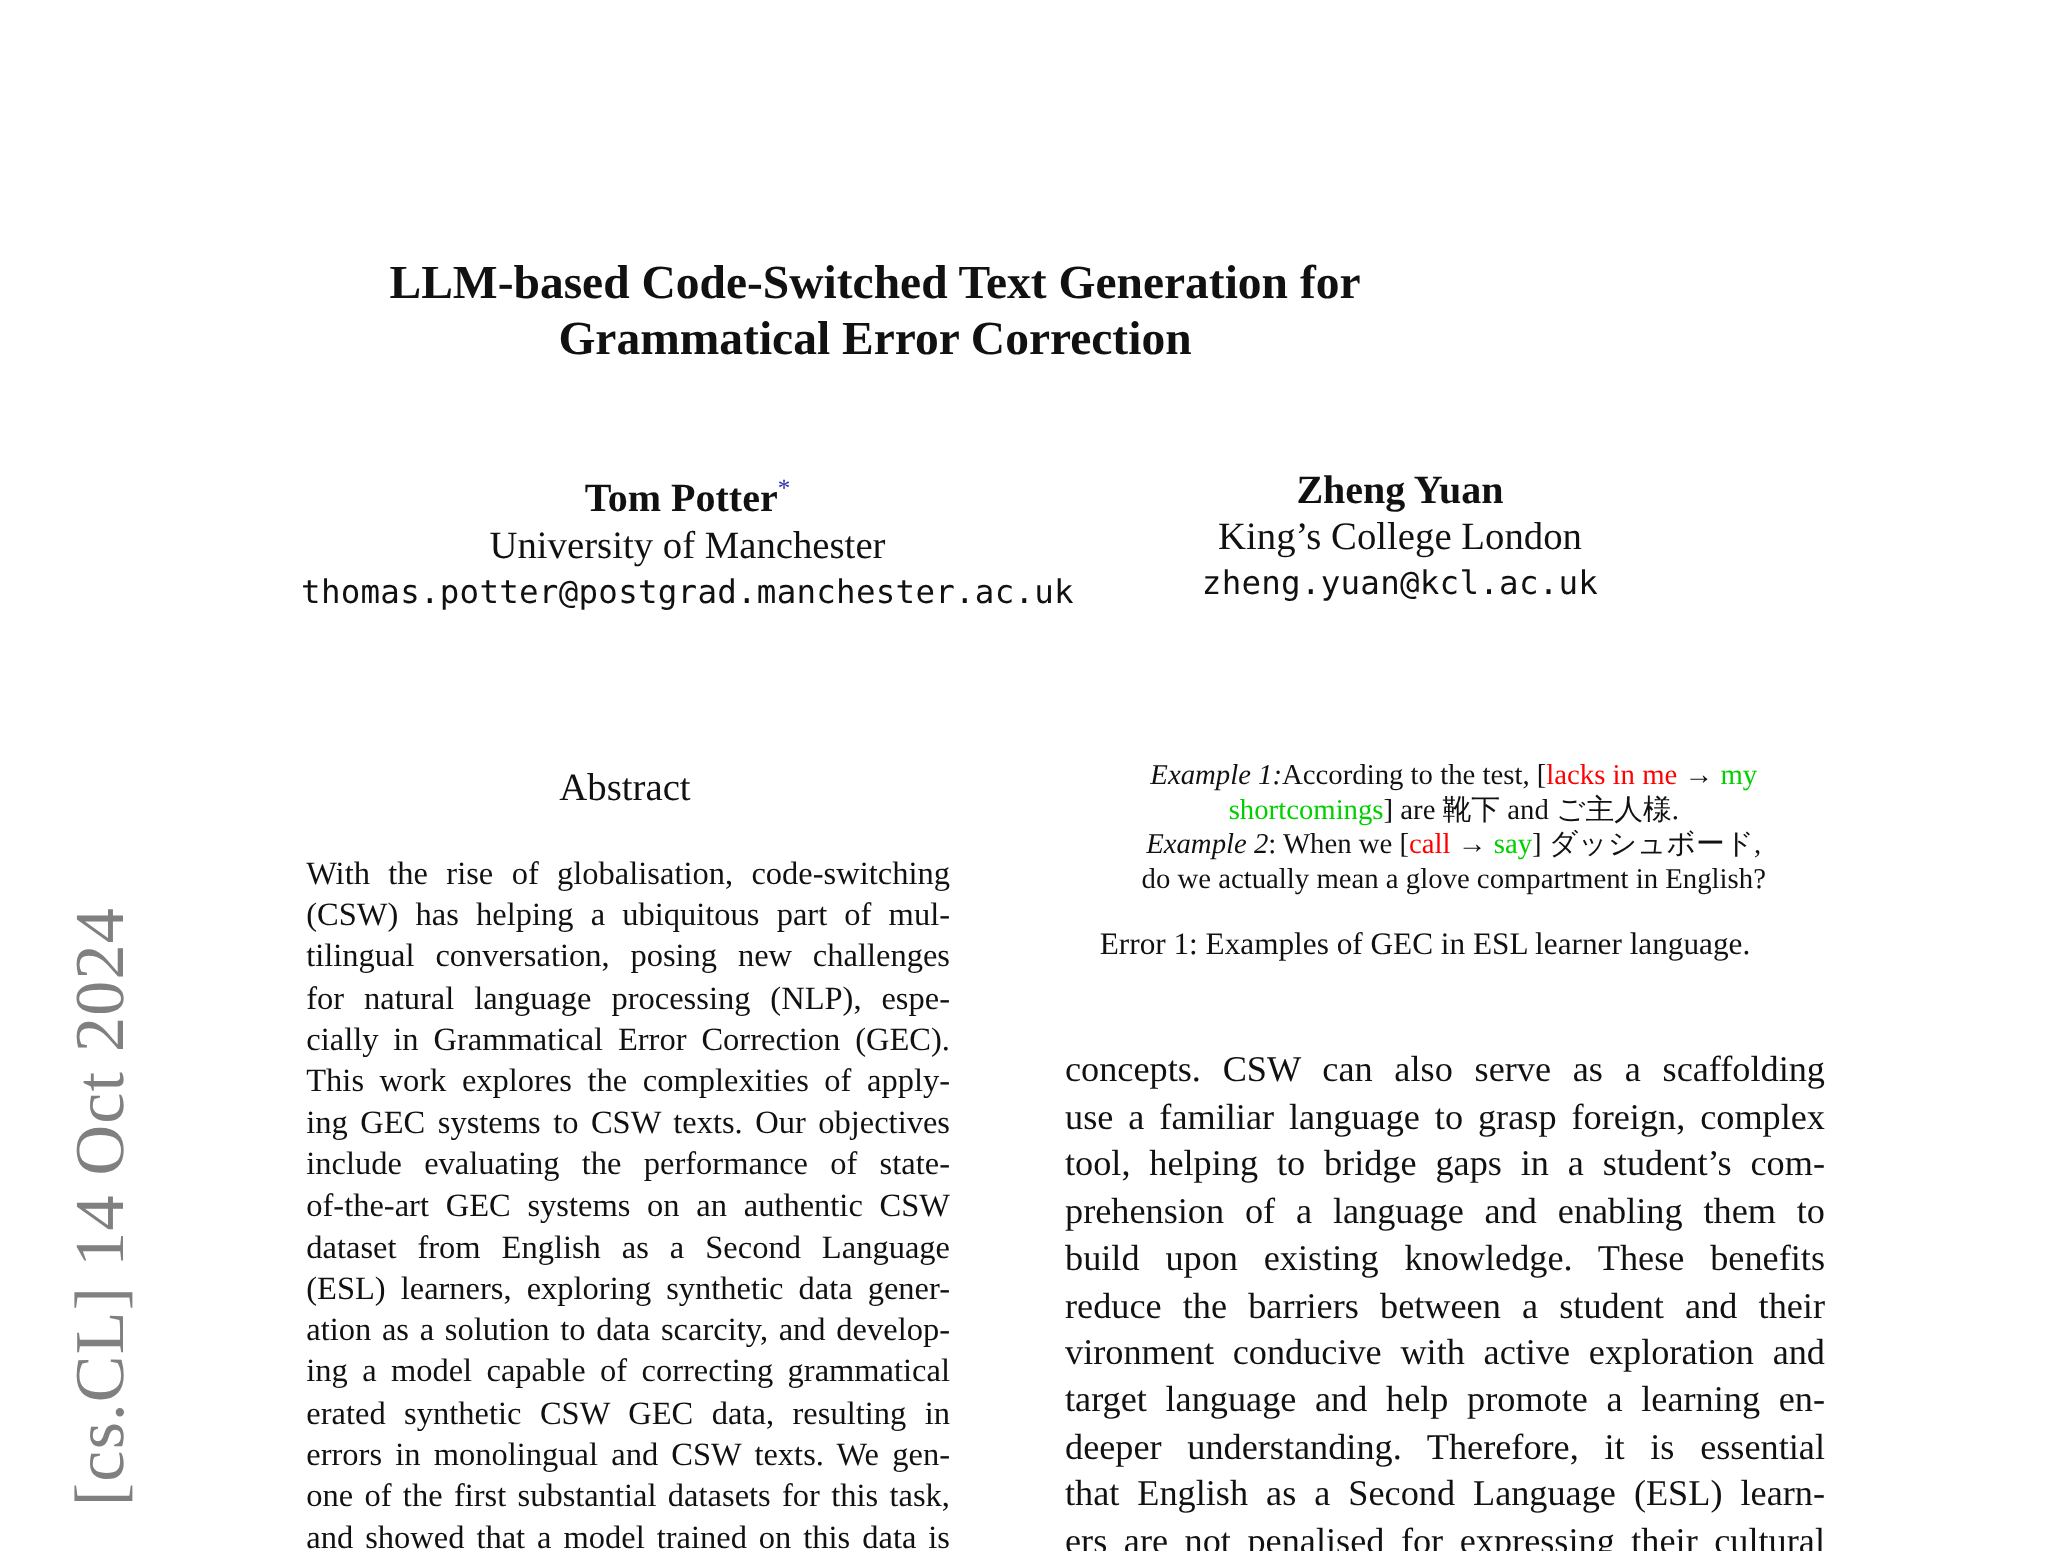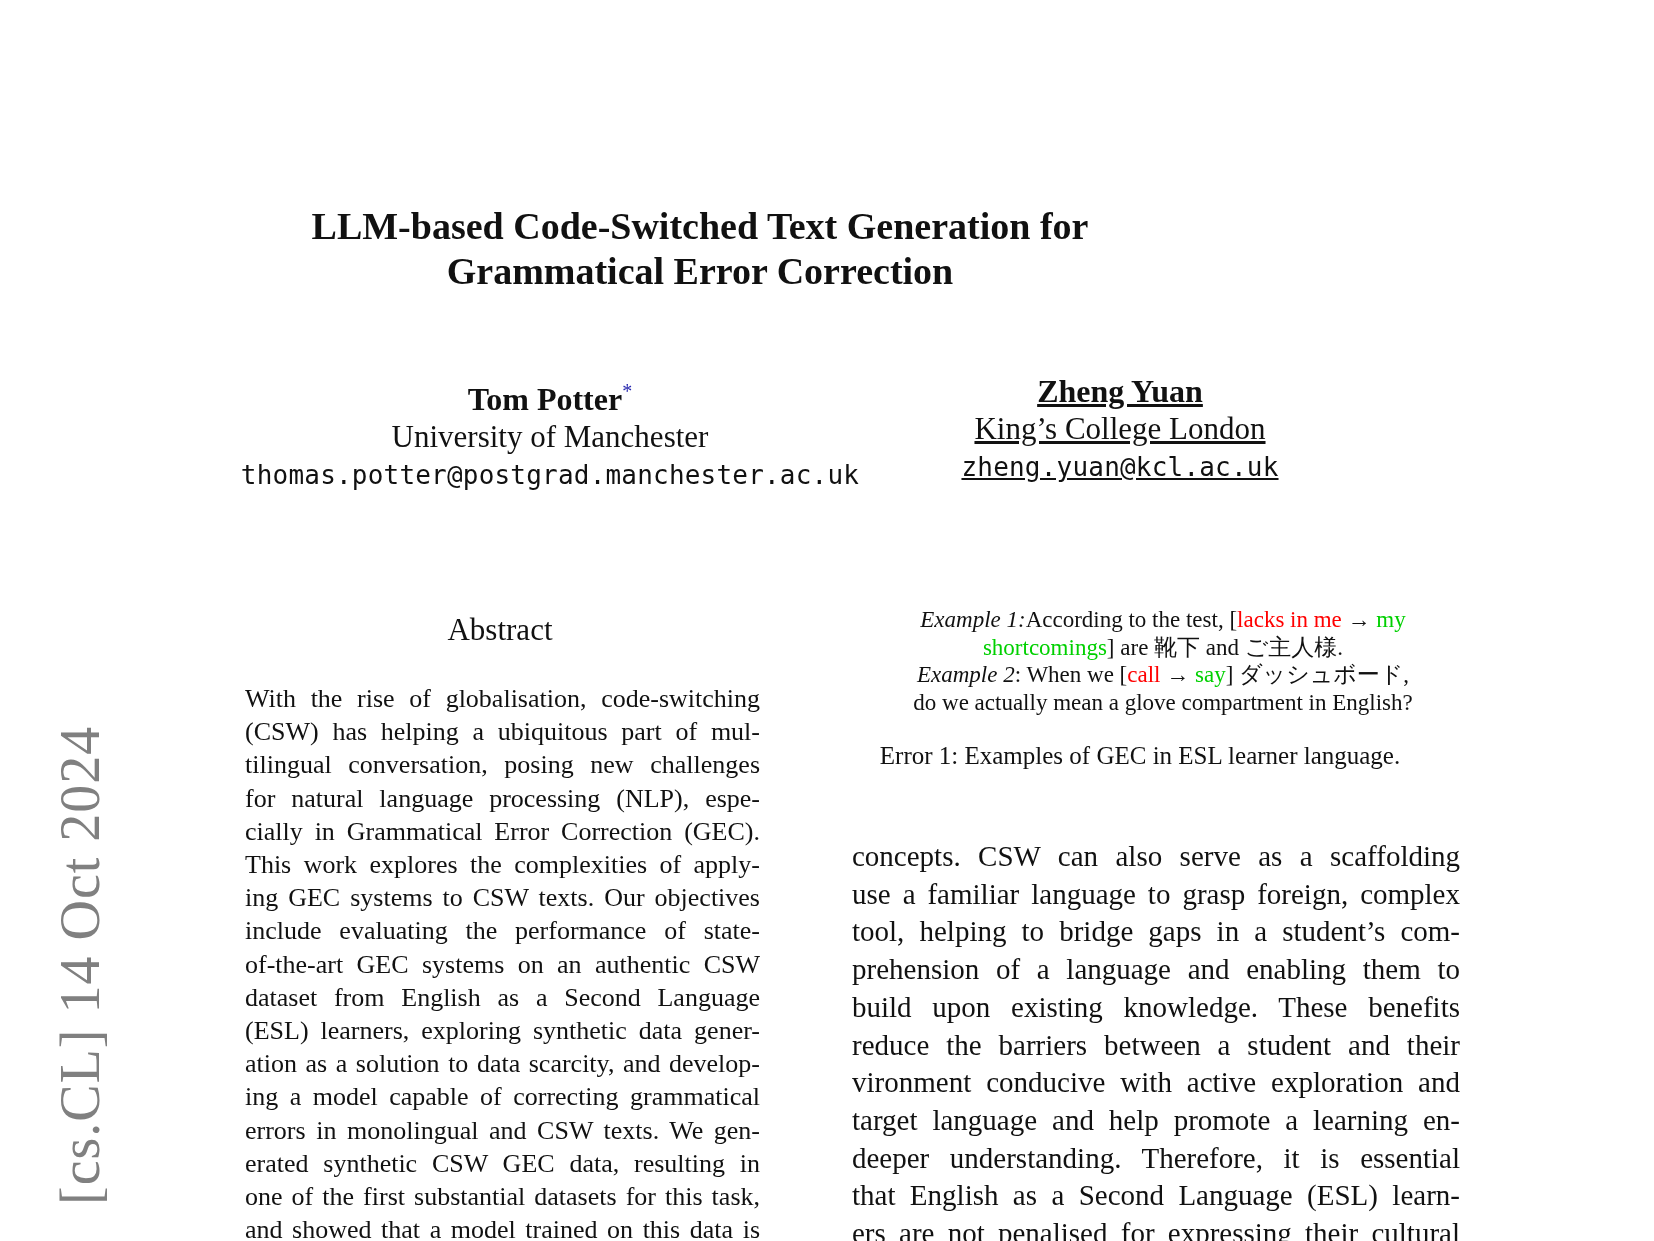--- a/index.html
+++ b/index.html
@@ -6,21 +6,21 @@
   body { width: 1654px; height: 1241px; position: relative; overflow: hidden;
          font-family: "Liberation Serif", "DejaVu Serif", serif; color: #111; }
   .title { position: absolute; left: 0; width: 1310px; top: 204px; text-align: center;
            font-weight: bold; font-size: 38px; line-height: 45px; margin-left: 45px; }
   .author { position: absolute; top: 372px; text-align: center; }
   .author .name { font-weight: bold; font-size: 32px; line-height: 38px; }
   .author .aff { font-size: 31px; line-height: 38px; }
   .author .email { font-family: "DejaVu Sans Mono", "Liberation Mono", monospace; font-size: 26px; line-height: 38px; letter-spacing: 0.2px; }
   .star { color: #2a2ab0; font-size: 20px; vertical-align: super; font-weight: normal; }
   .a1 { left: 225px; width: 650px; }
-  .a2 { left: 920px; width: 400px; text-decoration: underline; }
+  .a2 { left: 920px; width: 400px; }
   .arxiv { position: absolute; left: 48px; top: 1205px; transform: rotate(-90deg); transform-origin: 0 0;
            color: #808080; font-size: 56px; white-space: nowrap; letter-spacing: 1px; }
   .abs-head { position: absolute; left: 245px; width: 510px; top: 612px; text-align: center;
               font-weight: normal; font-size: 31px; }
   .abs-body { position: absolute; left: 245px; width: 515px; top: 682px; font-size: 26px;
               line-height: 33.2px; text-align: justify; }
   .abs-body .ln, .col2 .ln { display: block; text-align-last: justify; white-space: nowrap; }
   .fig { position: absolute; left: 883px; width: 560px; top: 606px; font-size: 23px; line-height: 27.5px; text-align: center; }
   .fig .ln { display: block; white-space: nowrap; }
   .red { color: #ff0000; } .green { color: #00d000; } .it { font-style: italic; }
@@ -57,22 +57,22 @@
   <span class="ln">for natural language processing (NLP), espe-</span>
   <span class="ln">cially in Grammatical Error Correction (GEC).</span>
   <span class="ln">This work explores the complexities of apply-</span>
   <span class="ln">ing GEC systems to CSW texts. Our objectives</span>
   <span class="ln">include evaluating the performance of state-</span>
   <span class="ln">of-the-art GEC systems on an authentic CSW</span>
   <span class="ln">dataset from English as a Second Language</span>
   <span class="ln">(ESL) learners, exploring synthetic data gener-</span>
   <span class="ln">ation as a solution to data scarcity, and develop-</span>
   <span class="ln">ing a model capable of correcting grammatical</span>
+  <span class="ln">erated synthetic CSW GEC data, resulting in</span>
   <span class="ln">errors in monolingual and CSW texts. We gen-</span>
-  <span class="ln">erated synthetic CSW GEC data, resulting in</span>
   <span class="ln">one of the first substantial datasets for this task,</span>
   <span class="ln">and showed that a model trained on this data is</span>
 </div>
 
 <div class="fig">
   <span class="ln"><span class="it">Example 1:</span><span>According to the test, [</span><span class="red">lacks in me</span><span> → </span><span class="green">my</span></span>
   <span class="ln"><span class="green">shortcomings</span><span>] are 靴下 and ご主人様.</span></span>
   <span class="ln"><span class="it">Example 2</span><span>: When we [</span><span class="red">call</span><span> → </span><span class="green">say</span><span>] ダッシュボード,</span></span>
   <span class="ln">do we actually mean a glove compartment in English?</span>
 </div>

